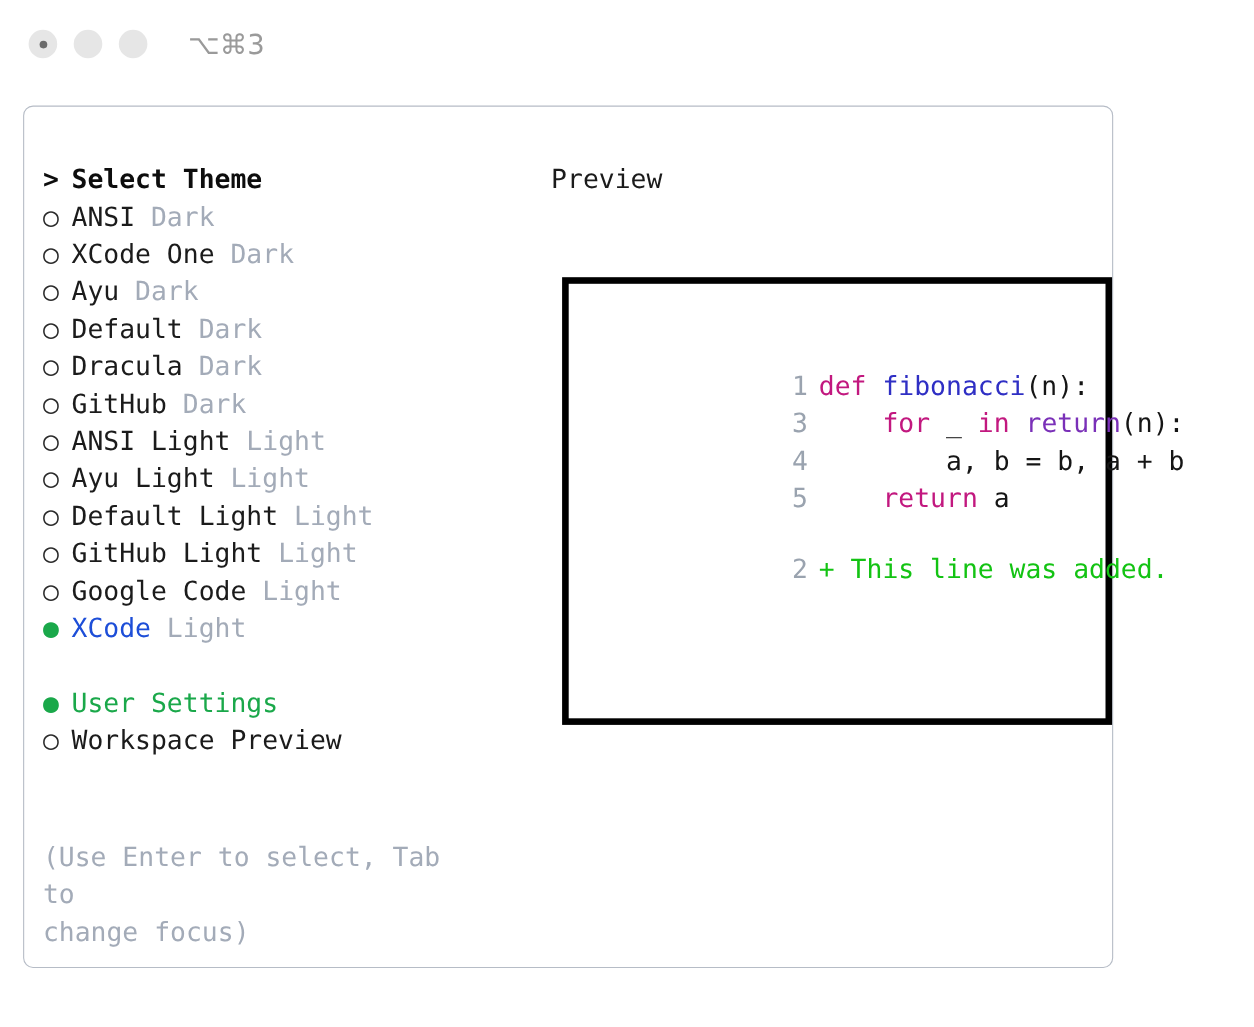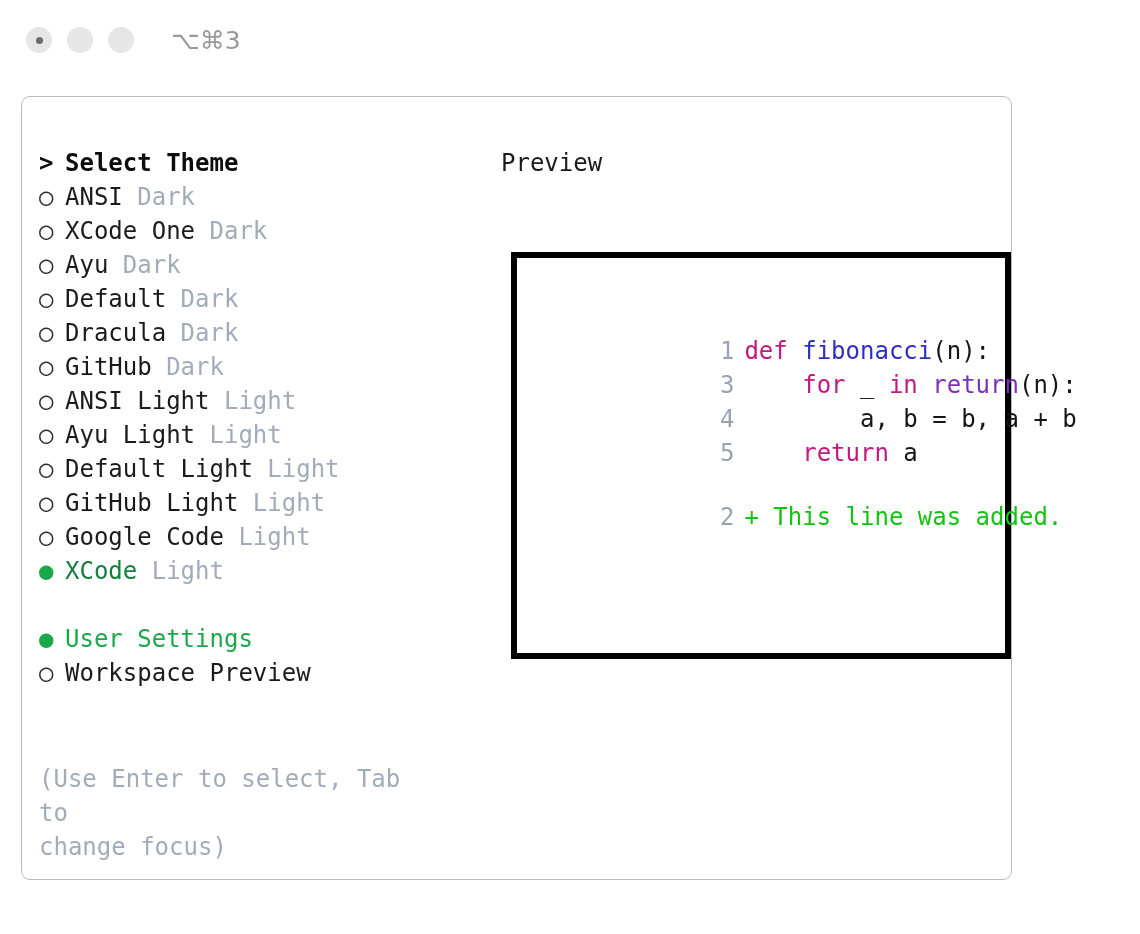--- a/index.html
+++ b/index.html
@@ -89,21 +89,21 @@
     color: #0d0d0d;
   }
   .marker {
     display: inline-block;
     width: 26px;
     text-align: left;
   }
   .marker-unselected { color: #2b2b2b; }
   .marker-selected { color: #1aa84a; }
   .theme-name { color: #1b1b1b; }
-  .theme-name.selected { color: #15803d; }
+  .theme-name.selected { color: #1d4ed8; }
   .theme-kind { color: #a3abb8; }
   .spacer-line { height: 34px; }
   .apply-header {
     padding-left: 26px;
     color: #1b1b1b;
   }
   .opt-name { color: #1b1b1b; text-align: right; }
   .opt-name.selected { color: #1aa84a; }
   #help-text {
     position: absolute;

